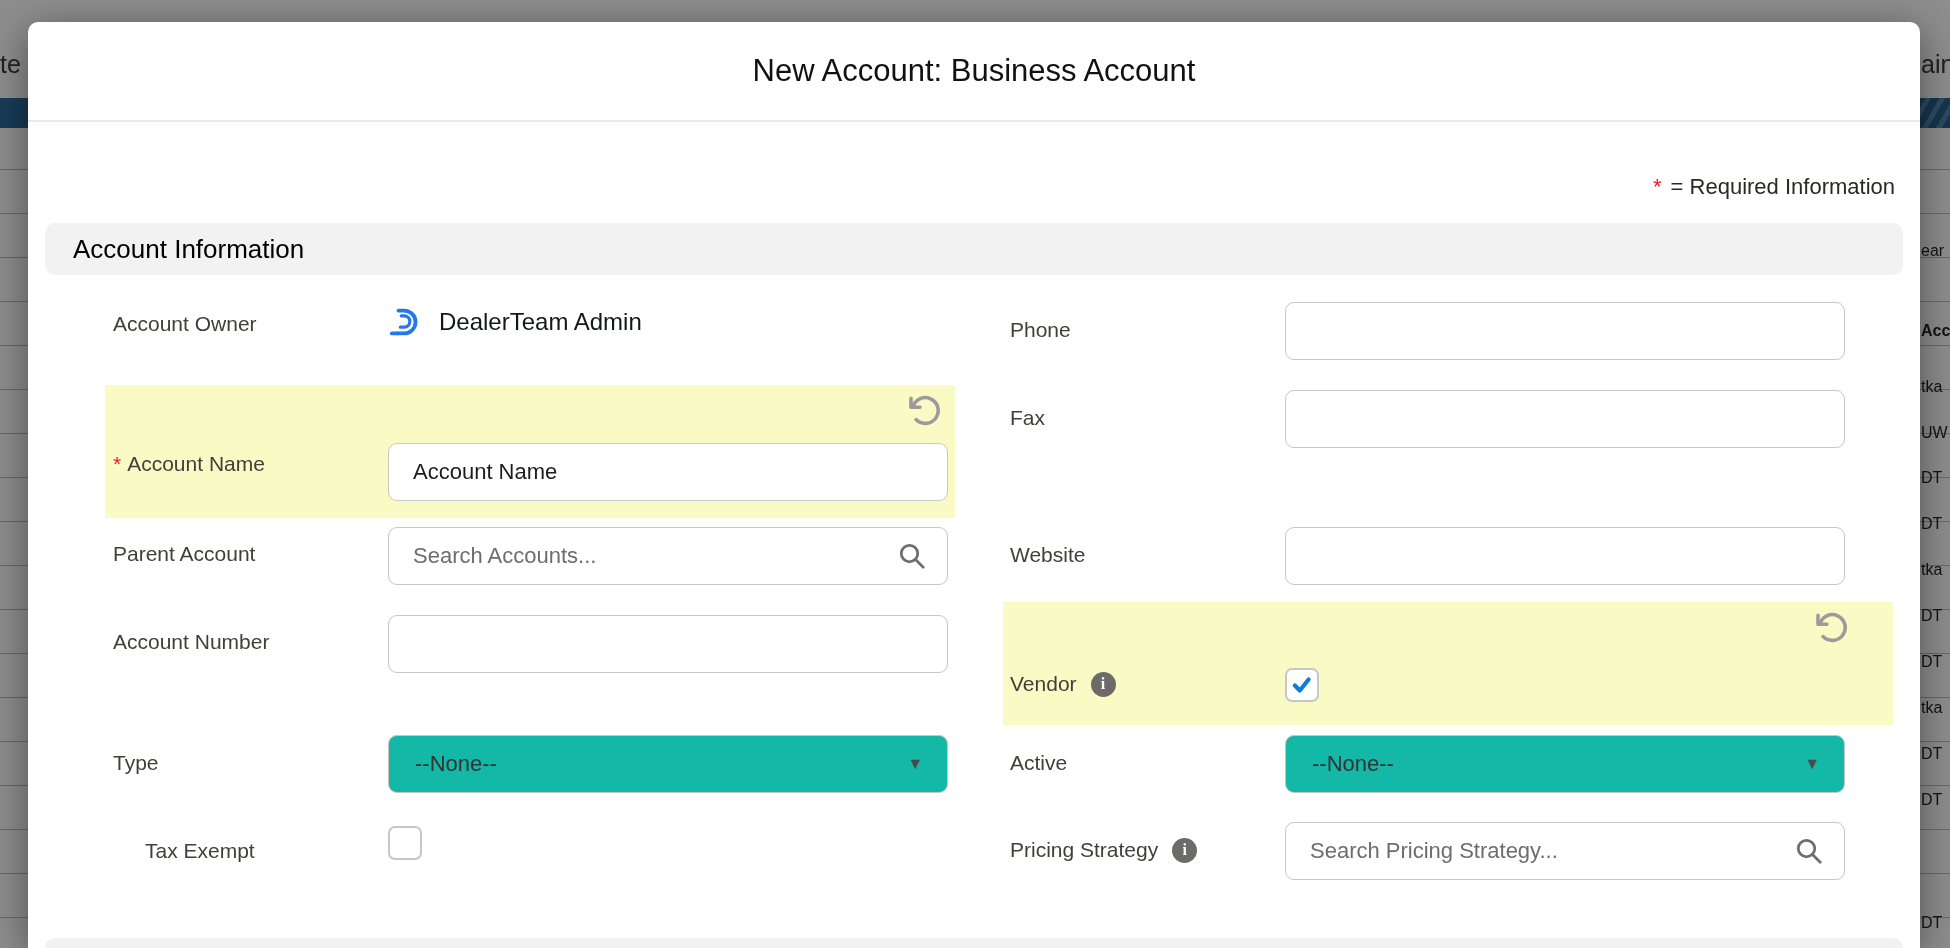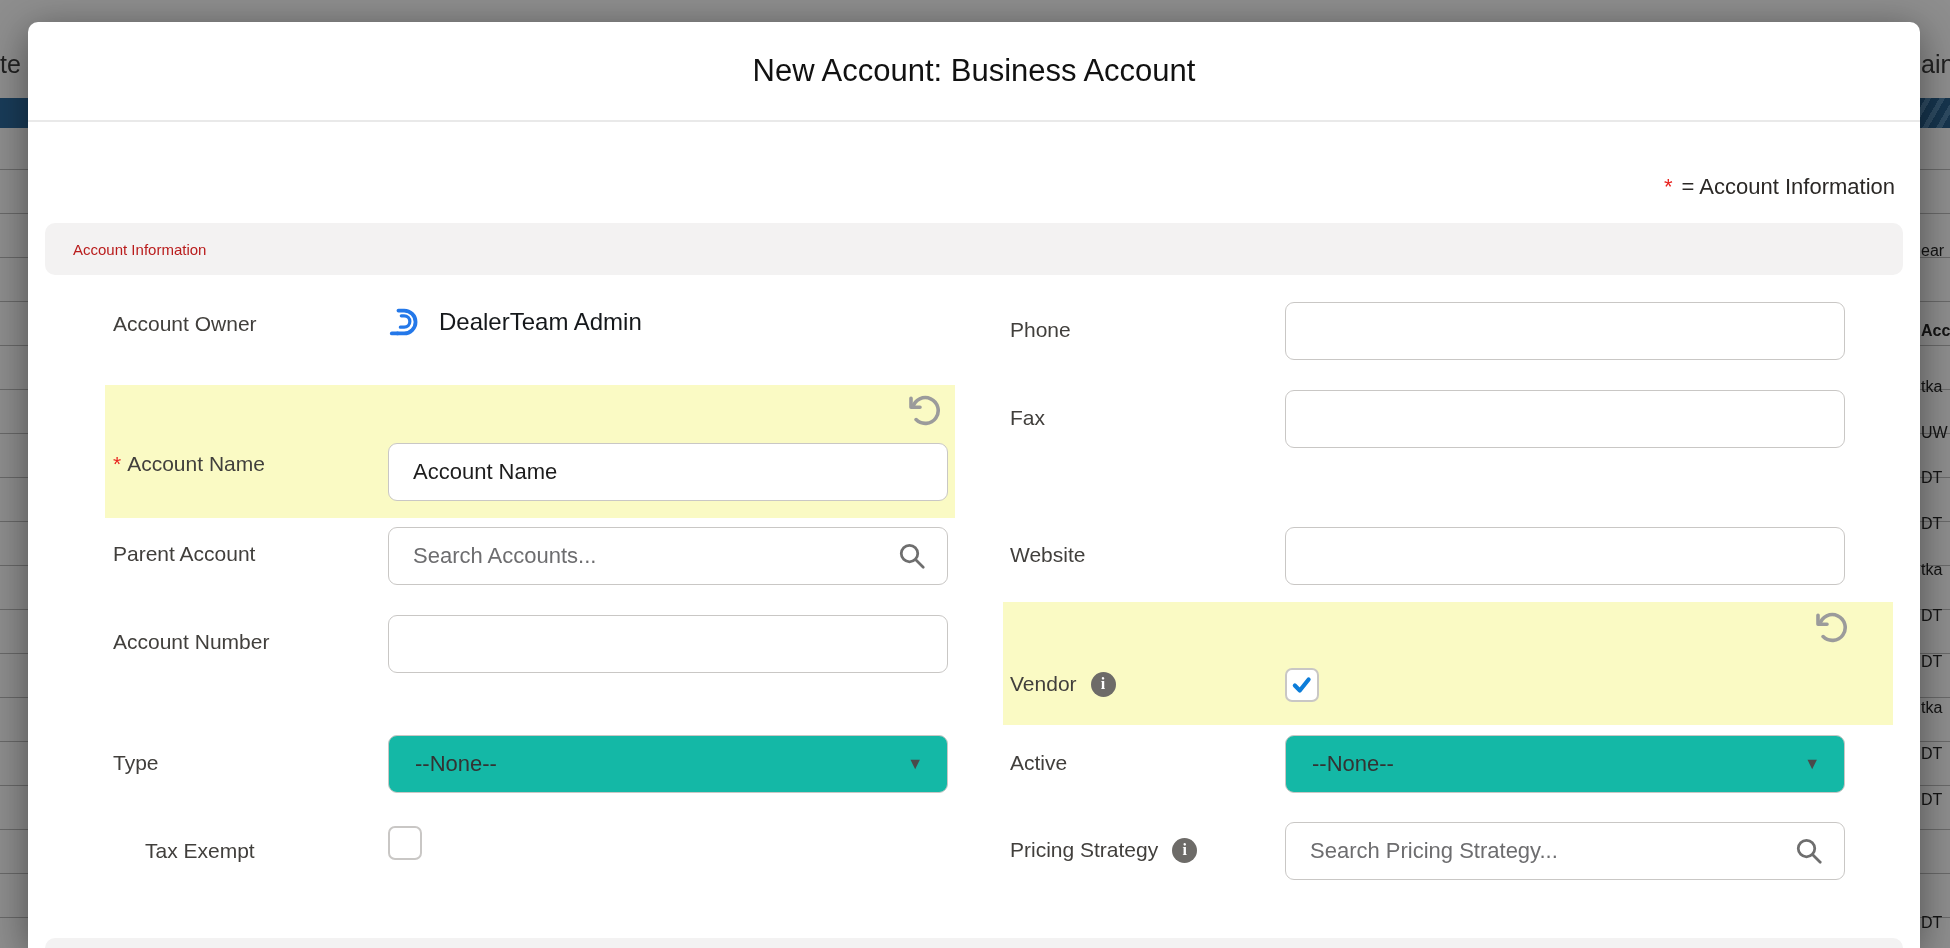--- a/index.html
+++ b/index.html
@@ -41,21 +41,21 @@
     border-bottom:2px solid #e9e9e9;
   }
   .modal-title { font-size:31px; color:#111; }
 
   .legend { position:absolute; top:152px; right:25px; font-size:22px; color:#2b2826; }
   .legend .req-star { color:#e8231f; margin-right:9px; }
 
   .section-bar {
     position:absolute; left:17px; width:1858px; height:52px;
     background:#f3f2f2; border-radius:10px; display:flex; align-items:center;
-    padding-left:28px; font-size:15px; color:#b91c1c;
+    padding-left:28px; font-size:26px; color:#000000;
   }
 
   .hl { position:absolute; background:#fafac4; }
 
   .field-label { position:absolute; font-size:21px; color:#413f3c; line-height:28px; white-space:nowrap; }
   .req-mark { color:#e8231f; margin-right:6px; }
 
   .text-input {
     position:absolute; height:58px; width:560px; background:#fff;
     border:1.5px solid #c9c7c5; border-radius:9px; padding:0 24px;
@@ -116,21 +116,21 @@
 
 <div class="scrim"></div>
 
 <div class="modal">
 
   <div class="modal-header">
     <span class="modal-title">New Account: Business Account</span>
   </div>
 
   <div class="legend">
-    <span class="req-star">*</span><span>= Account Information</span>
+    <span class="req-star">*</span><span>= Required Information</span>
   </div>
 
   <div class="section-bar" style="top:201px;">
     <span>Account Information</span>
   </div>
 
   <span class="field-label" style="left:85px; top:288px;">Account Owner</span>
   <div class="owner-row">
     <svg class="logo" width="38" height="38" viewBox="0 0 40 40">
       <g fill="none" stroke="#2478e9" stroke-linecap="round">

